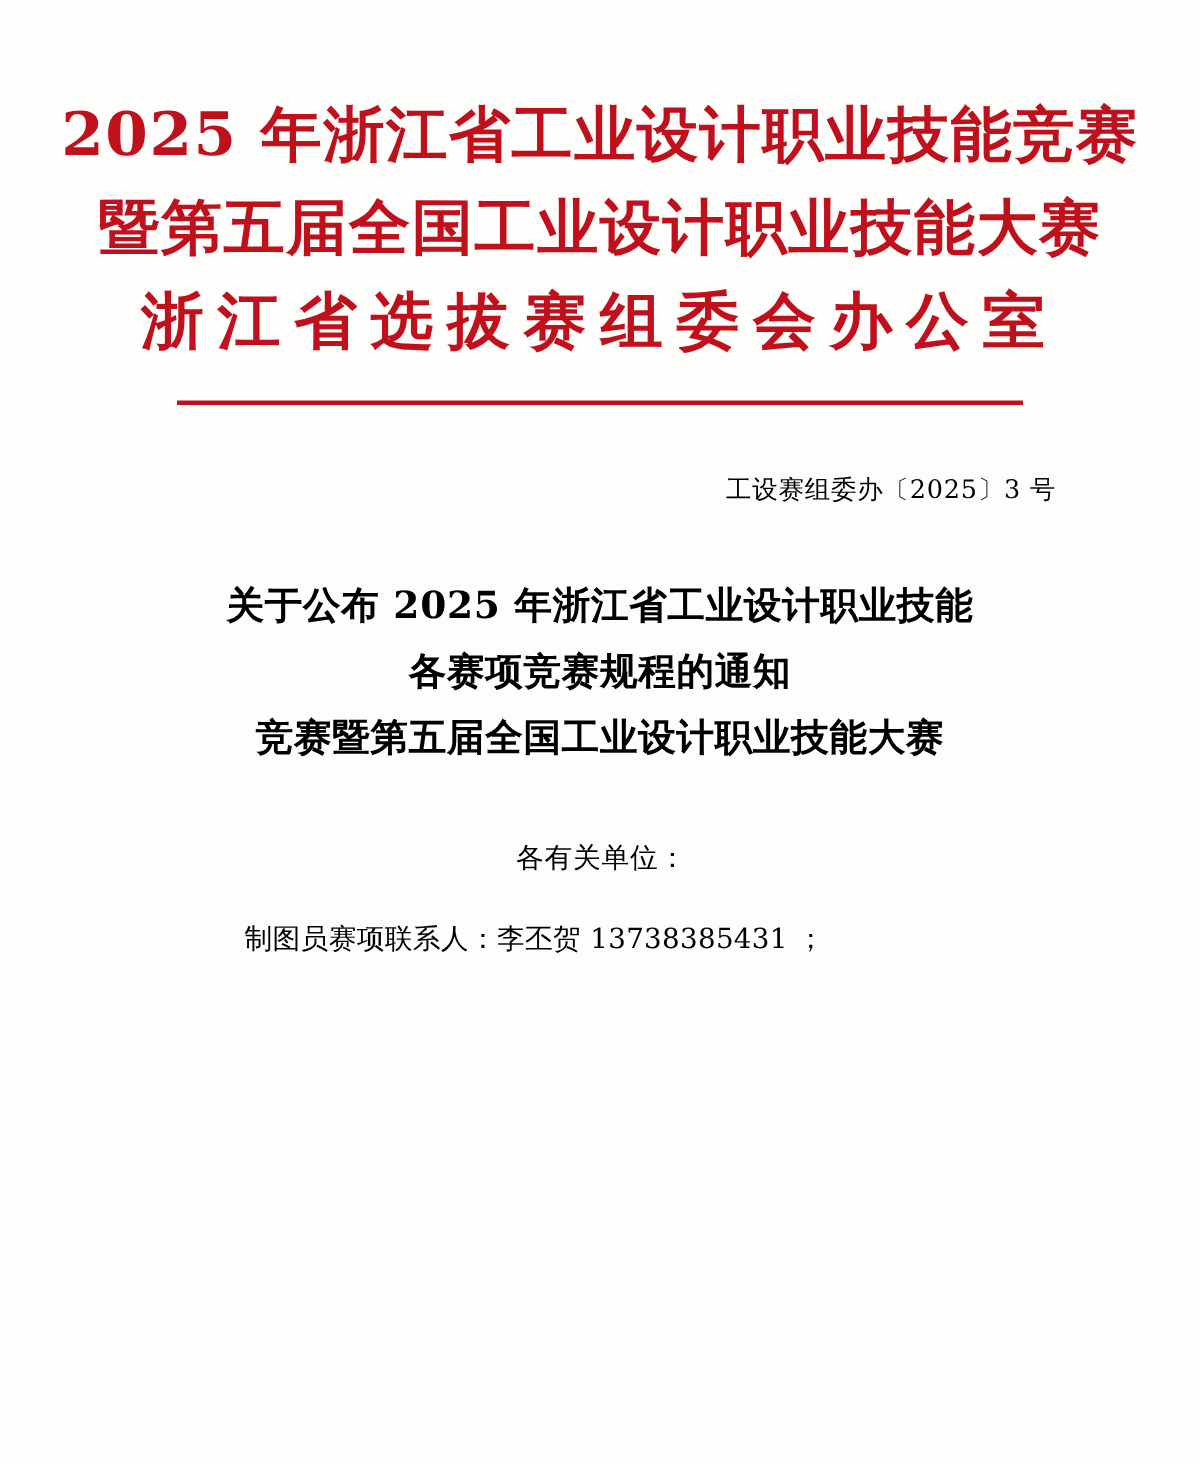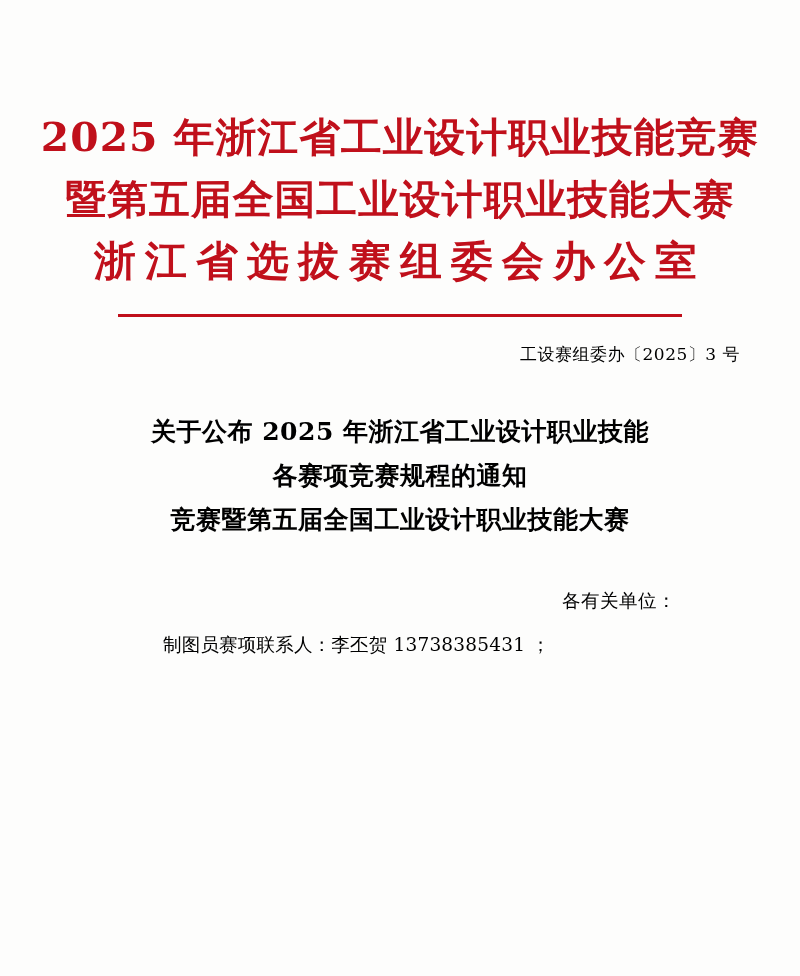--- a/index.html
+++ b/index.html
@@ -15,21 +15,21 @@
     overflow: hidden;
   }
   .page {
     position: relative;
     width: 800px;
     height: 976px;
     background: #fdfdfc;
     box-sizing: border-box;
   }
   .letterhead {
-    padding-top: 106px;
+    padding-top: 59px;
     text-align: center;
   }
   .letterhead-line {
     color: #c0101b;
     font-family: "DejaVu Serif", "Liberation Serif", serif;
     font-weight: bold;
     font-size: 40px;
     letter-spacing: 1px;
     line-height: 62px;
     white-space: nowrap;
@@ -39,23 +39,23 @@
     letter-spacing: 9px;
     font-size: 41px;
   }
   .red-rule {
     margin: 22px auto 0 auto;
     width: 564px;
     height: 3px;
     background: #c0101b;
   }
   .doc-number {
-    margin-top: 26px;
+    margin-top: 45px;
     text-align: right;
-    padding-right: 60px;
+    padding-right: 96px;
     font-size: 17px;
     letter-spacing: 0.5px;
     font-family: "DejaVu Serif", "Liberation Serif", serif;
   }
   .title {
     margin-top: 44px;
     text-align: center;
     font-size: 25px;
     font-weight: bold;
     line-height: 44px;
@@ -66,32 +66,32 @@
     white-space: nowrap;
   }
   .body-wrap {
     margin-top: 40px;
     padding: 0 124px 0 126px;
     font-size: 18.5px;
     line-height: 38px;
     font-family: "DejaVu Serif", "Liberation Serif", serif;
   }
   .salutation {
-    text-align: right;
+    text-align: center;
     letter-spacing: 0.5px;
   }
   .para {
     margin-top: 2px;
     text-align: justify;
     text-justify: inter-ideograph;
     text-indent: 2em;
     letter-spacing: 0.2px;
   }
   .contact {
-    margin-top: 6px;
+    margin-top: 16px;
     text-indent: 2em;
     letter-spacing: 0.2px;
   }
   .contact.second {
     margin-top: 2px;
   }
 </style>
 </head>
 <body>
 

